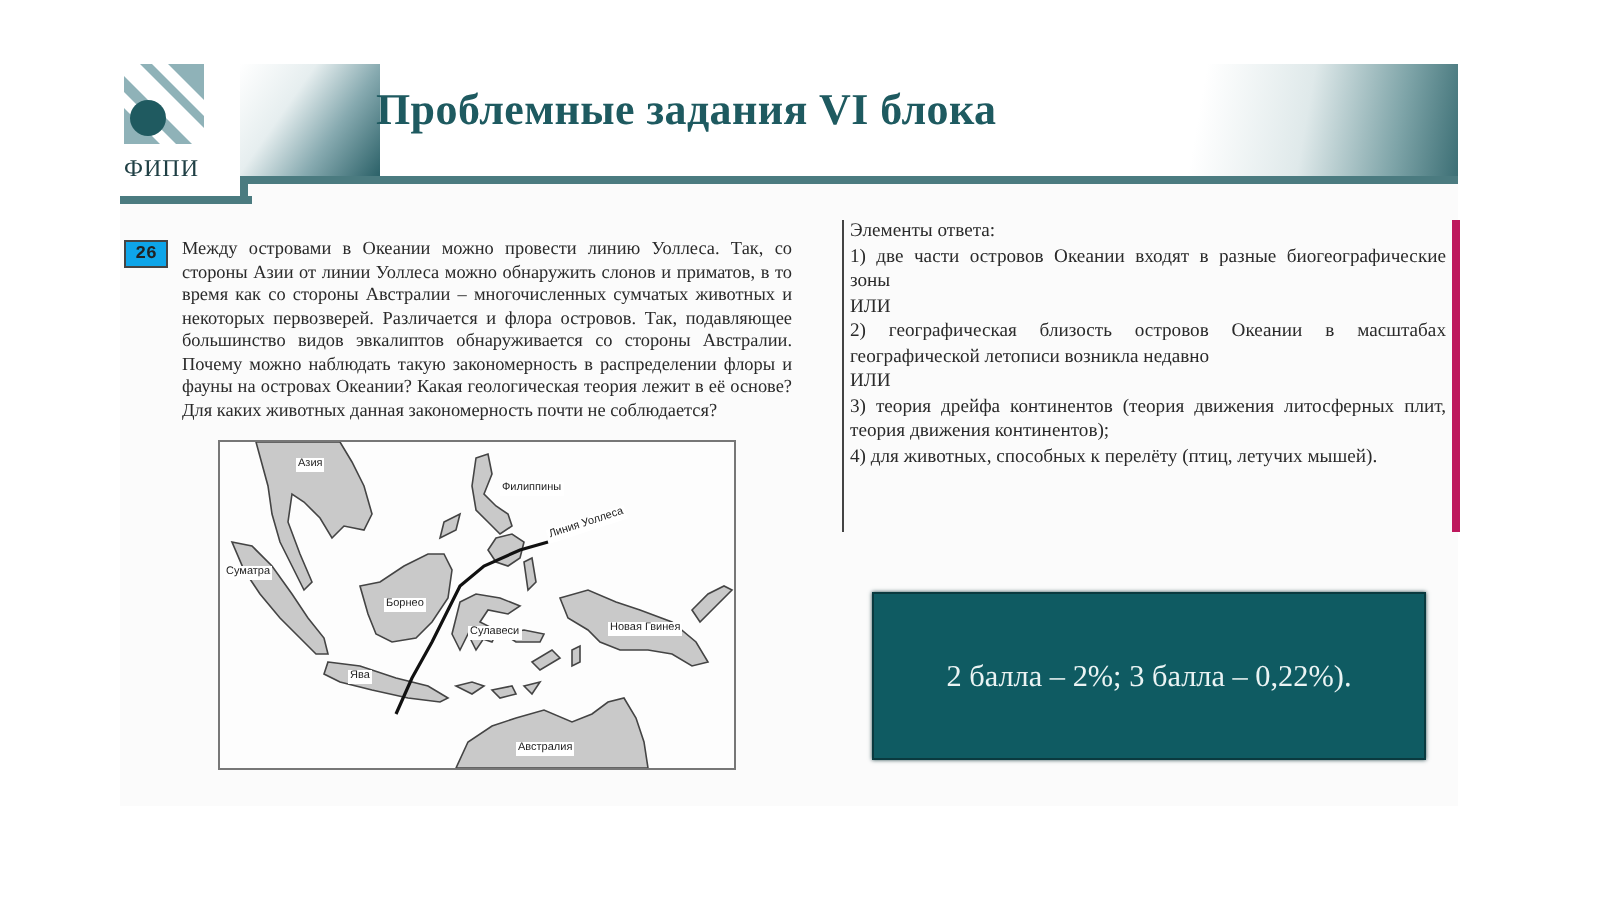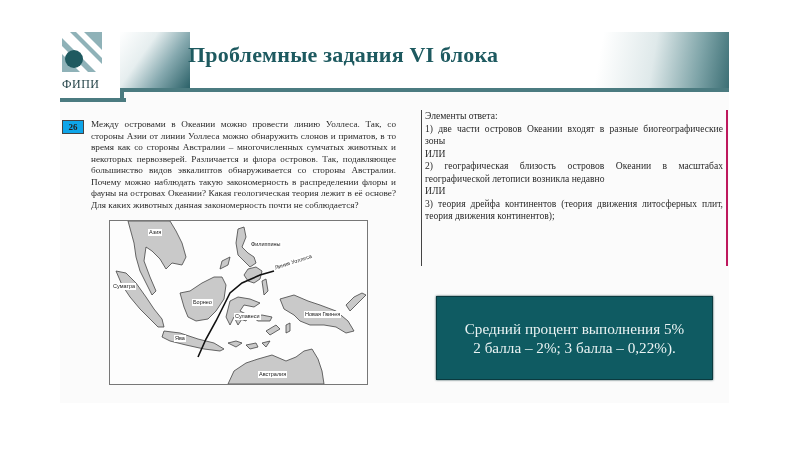--- a/index.html
+++ b/index.html
@@ -41,39 +41,40 @@
   }
   .title {
     position: absolute; left: 128px; top: 10px; font-size: 22px; font-weight: bold;
     color: #1e5a60; white-space: nowrap; letter-spacing: 0.2px;
   }
   
   .q-num {
     position: absolute; left: 2px; top: 88px; width: 20px; height: 12px; border: 1px solid #444;
     font-size: 9px; font-weight: bold; text-align: center; line-height: 12px; color: #222;
     background: #0ea5e9;
+    font-family: Liberation Mono, monospace;
   }
   .q-text {
     position: absolute; left: 31px; top: 87px; width: 305px; font-size: 9.2px; line-height: 11.5px;
     color: #2a2a2a; text-align: justify;
   }
   
   .map {
     position: absolute; left: 49px; top: 188px; width: 257px; height: 163px;
     border: 1px solid #777; background: #fdfdfd; overflow: hidden;
   }
   .map svg { position: absolute; left: 0; top: 0; }
   .map-label {
     position: absolute; font-family: "Liberation Sans", sans-serif; font-size: 5.5px;
     color: #222; background: #fff; padding: 0 1px; line-height: 7px; white-space: nowrap;
   }
   
   .answer {
     position: absolute; left: 361px; top: 78px; width: 298px; height: 156px;
-    border-left: 1px solid #444; border-right: 2px solid #be185d; padding: 0 3px;
+    border-left: 1px solid #444; border-right: 4px solid #be185d; padding: 0 3px;
     font-size: 9.6px; line-height: 12.5px; color: #2a2a2a; background: #fbfbfb;
   }
   .answer div { text-align: justify; }
   
   .result {
     position: absolute; left: 376px; top: 264px; width: 275px; height: 82px;
     background: #0f5b62; border: 1px solid #0a3a3f; box-shadow: 0 0 2px #2b4d50;
     color: #eaf3f3; font-size: 15.2px; line-height: 19px; text-align: center;
     display: flex; flex-direction: column; justify-content: center;
   }
@@ -151,19 +152,19 @@
     <span class="map-label" style="left:148px;top:150px;">Австралия</span>
   </div>
 
   <div class="answer">
     <div>Элементы ответа:</div>
     <div>1) две части островов Океании входят в разные биогеографические зоны</div>
     <div>ИЛИ</div>
     <div>2) географическая близость островов Океании в масштабах географической летописи возникла недавно</div>
     <div>ИЛИ</div>
     <div>3) теория дрейфа континентов (теория движения литосферных плит, теория движения континентов);</div>
+    <div>4) для животных, способных к перелёту (птиц, летучих мышей).</div>
   </div>
 
   <div class="result">
-    <div>Средний процент выполнения 5%</div>
     <div>2 балла – 2%; 3 балла – 0,22%).</div>
   </div>
 </div>
 
 </body></html>

